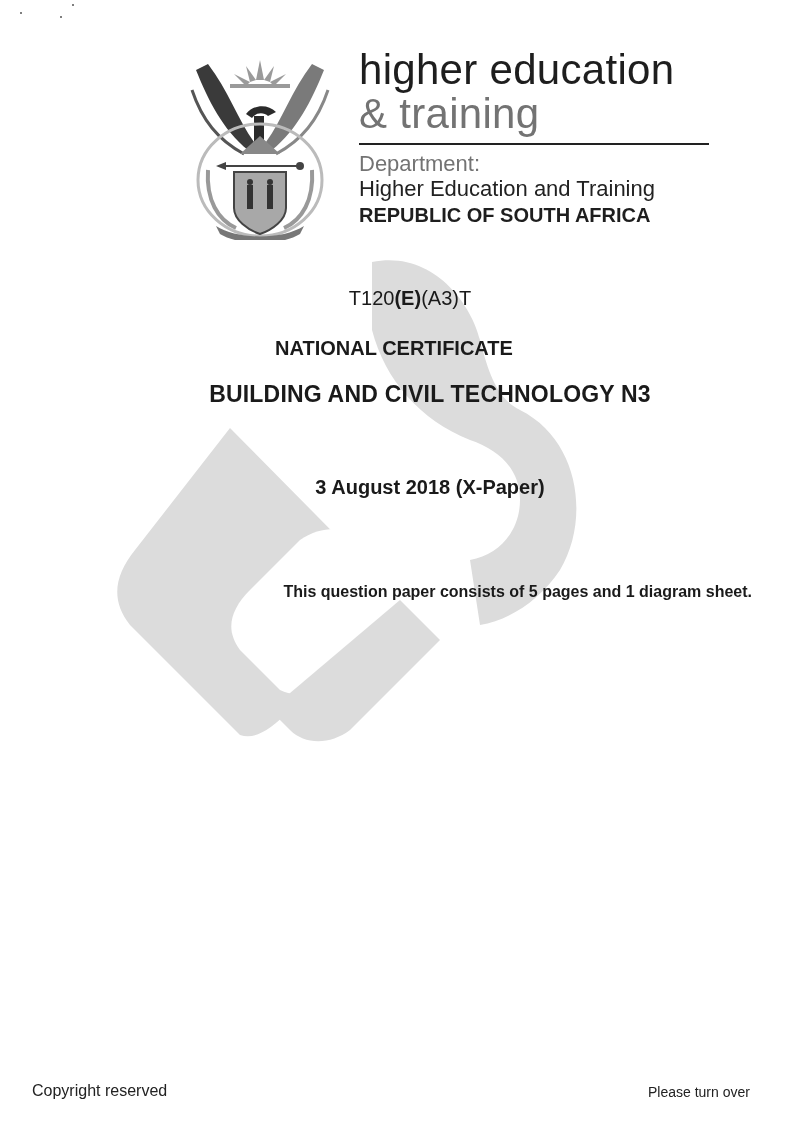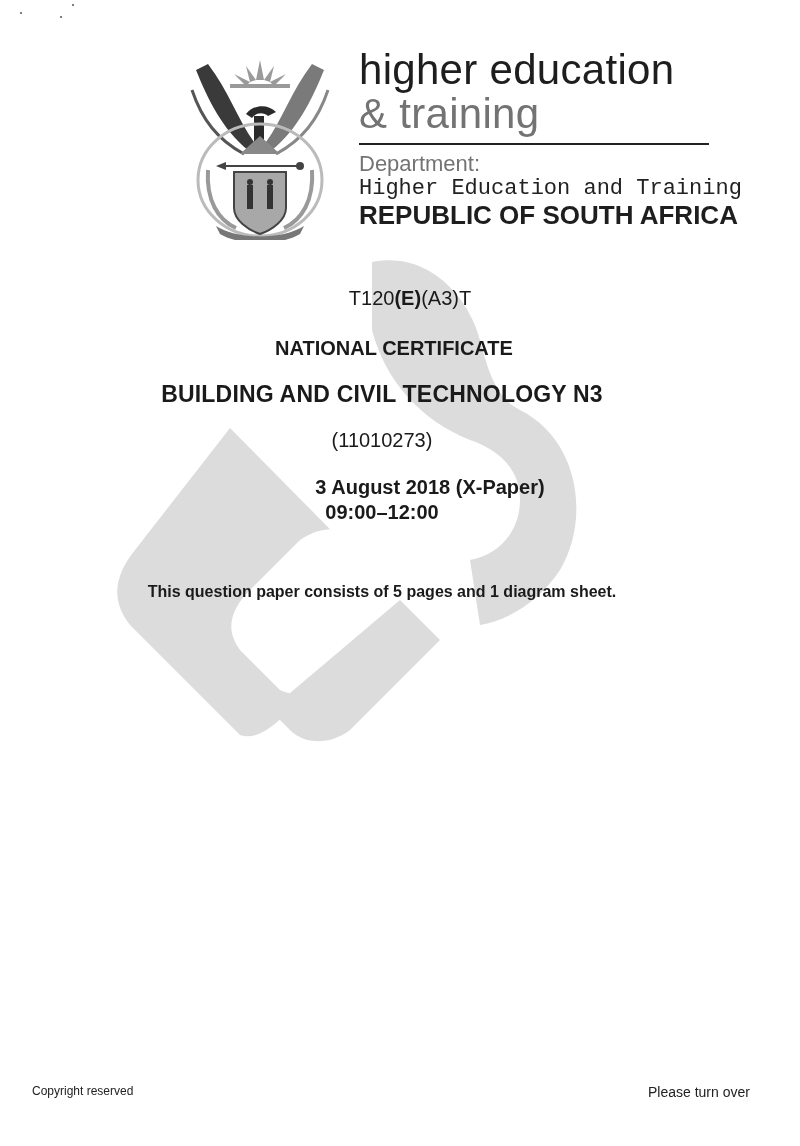--- a/index.html
+++ b/index.html
@@ -9,32 +9,32 @@
     font-family:"Liberation Sans", sans-serif;
   }
   .abs { position:absolute; }
   .watermark { position:absolute; left:0; top:0; width:800px; height:1146px; z-index:0; }
   .content { position:absolute; left:12px; top:0; width:800px; height:947px; z-index:1; }
   .crest { left:176px; top:50px; width:144px; height:190px; }
   .brand-line1 { left:347px; top:48px; font-size:42px; line-height:44px; color:#1e1e1e; letter-spacing:0.3px; }
   .brand-line2 { left:347px; top:92px; font-size:42px; line-height:44px; color:#737373; letter-spacing:0.3px; }
   .brand-rule { left:347px; top:143px; width:350px; height:2px; background:#222; }
   .dept-label { left:347px; top:151px; font-size:22px; line-height:26px; color:#737373; }
-  .dept-name { left:347px; top:176px; font-size:22px; line-height:26px; color:#222;font-family:Liberation Mono, monospace; }
-  .dept-country { left:347px; top:202px; font-size:26px; line-height:26px; font-weight:bold; color:#1e1e1e; }
+  .dept-name { left:347px; top:176px; font-size:22px; line-height:26px; color:#222; }
+  .dept-country { left:347px; top:202px; font-size:20px; line-height:26px; font-weight:bold; color:#1e1e1e; }
   .center { left:0; width:740px; text-align:center; }
   .code { top:286px; font-size:20px; line-height:24px;padding-left:28px; }
   .code b { font-weight:bold; }
   .cert { top:336px; font-size:20px; line-height:24px; font-weight:bold;padding-left:12px; }
-  .subject { top:380px; font-size:23px; line-height:28px; font-weight:bold; letter-spacing:0.2px; }
+  .subject { top:380px; font-size:23px; line-height:28px; font-weight:bold; letter-spacing:0.2px;margin-left:48px; }
   .subject-code { top:428px; font-size:20px; line-height:24px; }
   .date { top:475px; font-size:20px; line-height:24px; font-weight:bold;margin-left:48px; }
   .time { top:500px; font-size:20px; line-height:24px; font-weight:bold; }
   .info { top:582px; font-size:16px; line-height:20px; font-weight:bold; left:0; width:740px; }
-  .footer-left { left:20px; top:1082px; font-size:12px; line-height:18px; color:#222; }
+  .footer-left { left:20px; top:1082px; font-size:16px; line-height:18px; color:#222; }
   .footer-right { left:604px; top:1083px; font-size:14px; line-height:18px; color:#222;margin-left:32px; }
   .speck { background:#555; border-radius:50%; }
 </style>
 </head>
 <body>
 
 <svg class="watermark" viewBox="0 0 800 1146">
   <g fill="#dcdcdc">
 
     <path d="M372,262 C430,250 470,300 480,340 C490,380 500,400 520,410 C580,440 590,520 560,570 C540,600 510,620 480,625 L470,560 C500,555 520,530 520,500 C520,470 500,450 470,440 C420,420 385,380 372,330 Z"></path>
@@ -98,20 +98,18 @@
   <div class="abs brand-rule"></div>
   <div class="abs dept-label">Department:</div>
   <div class="abs dept-name">Higher Education and Training</div>
   <div class="abs dept-country">REPUBLIC OF SOUTH AFRICA</div>
 
   <div class="abs center code">
     <span>T120</span><b>(E)</b><span>(A3)T</span>
   </div>
   <div class="abs center cert">NATIONAL CERTIFICATE</div>
   <div class="abs center subject">BUILDING AND CIVIL TECHNOLOGY N3</div>
-  <div class="abs center subject-code">(11010273)</div>
   <div class="abs center date">3 August 2018 (X-Paper)</div>
-  <div class="abs center time">09:00–12:00</div>
-  <div class="abs info" style="text-align:center;">This question paper consists of 5 pages and 1 diagram sheet.</div>
+  <div class="abs info" style="text-align:right;">This question paper consists of 5 pages and 1 diagram sheet.</div>
 
   <div class="abs footer-left">Copyright reserved</div>
   <div class="abs footer-right">Please turn over</div>
 </div>
 
 </body></html>

